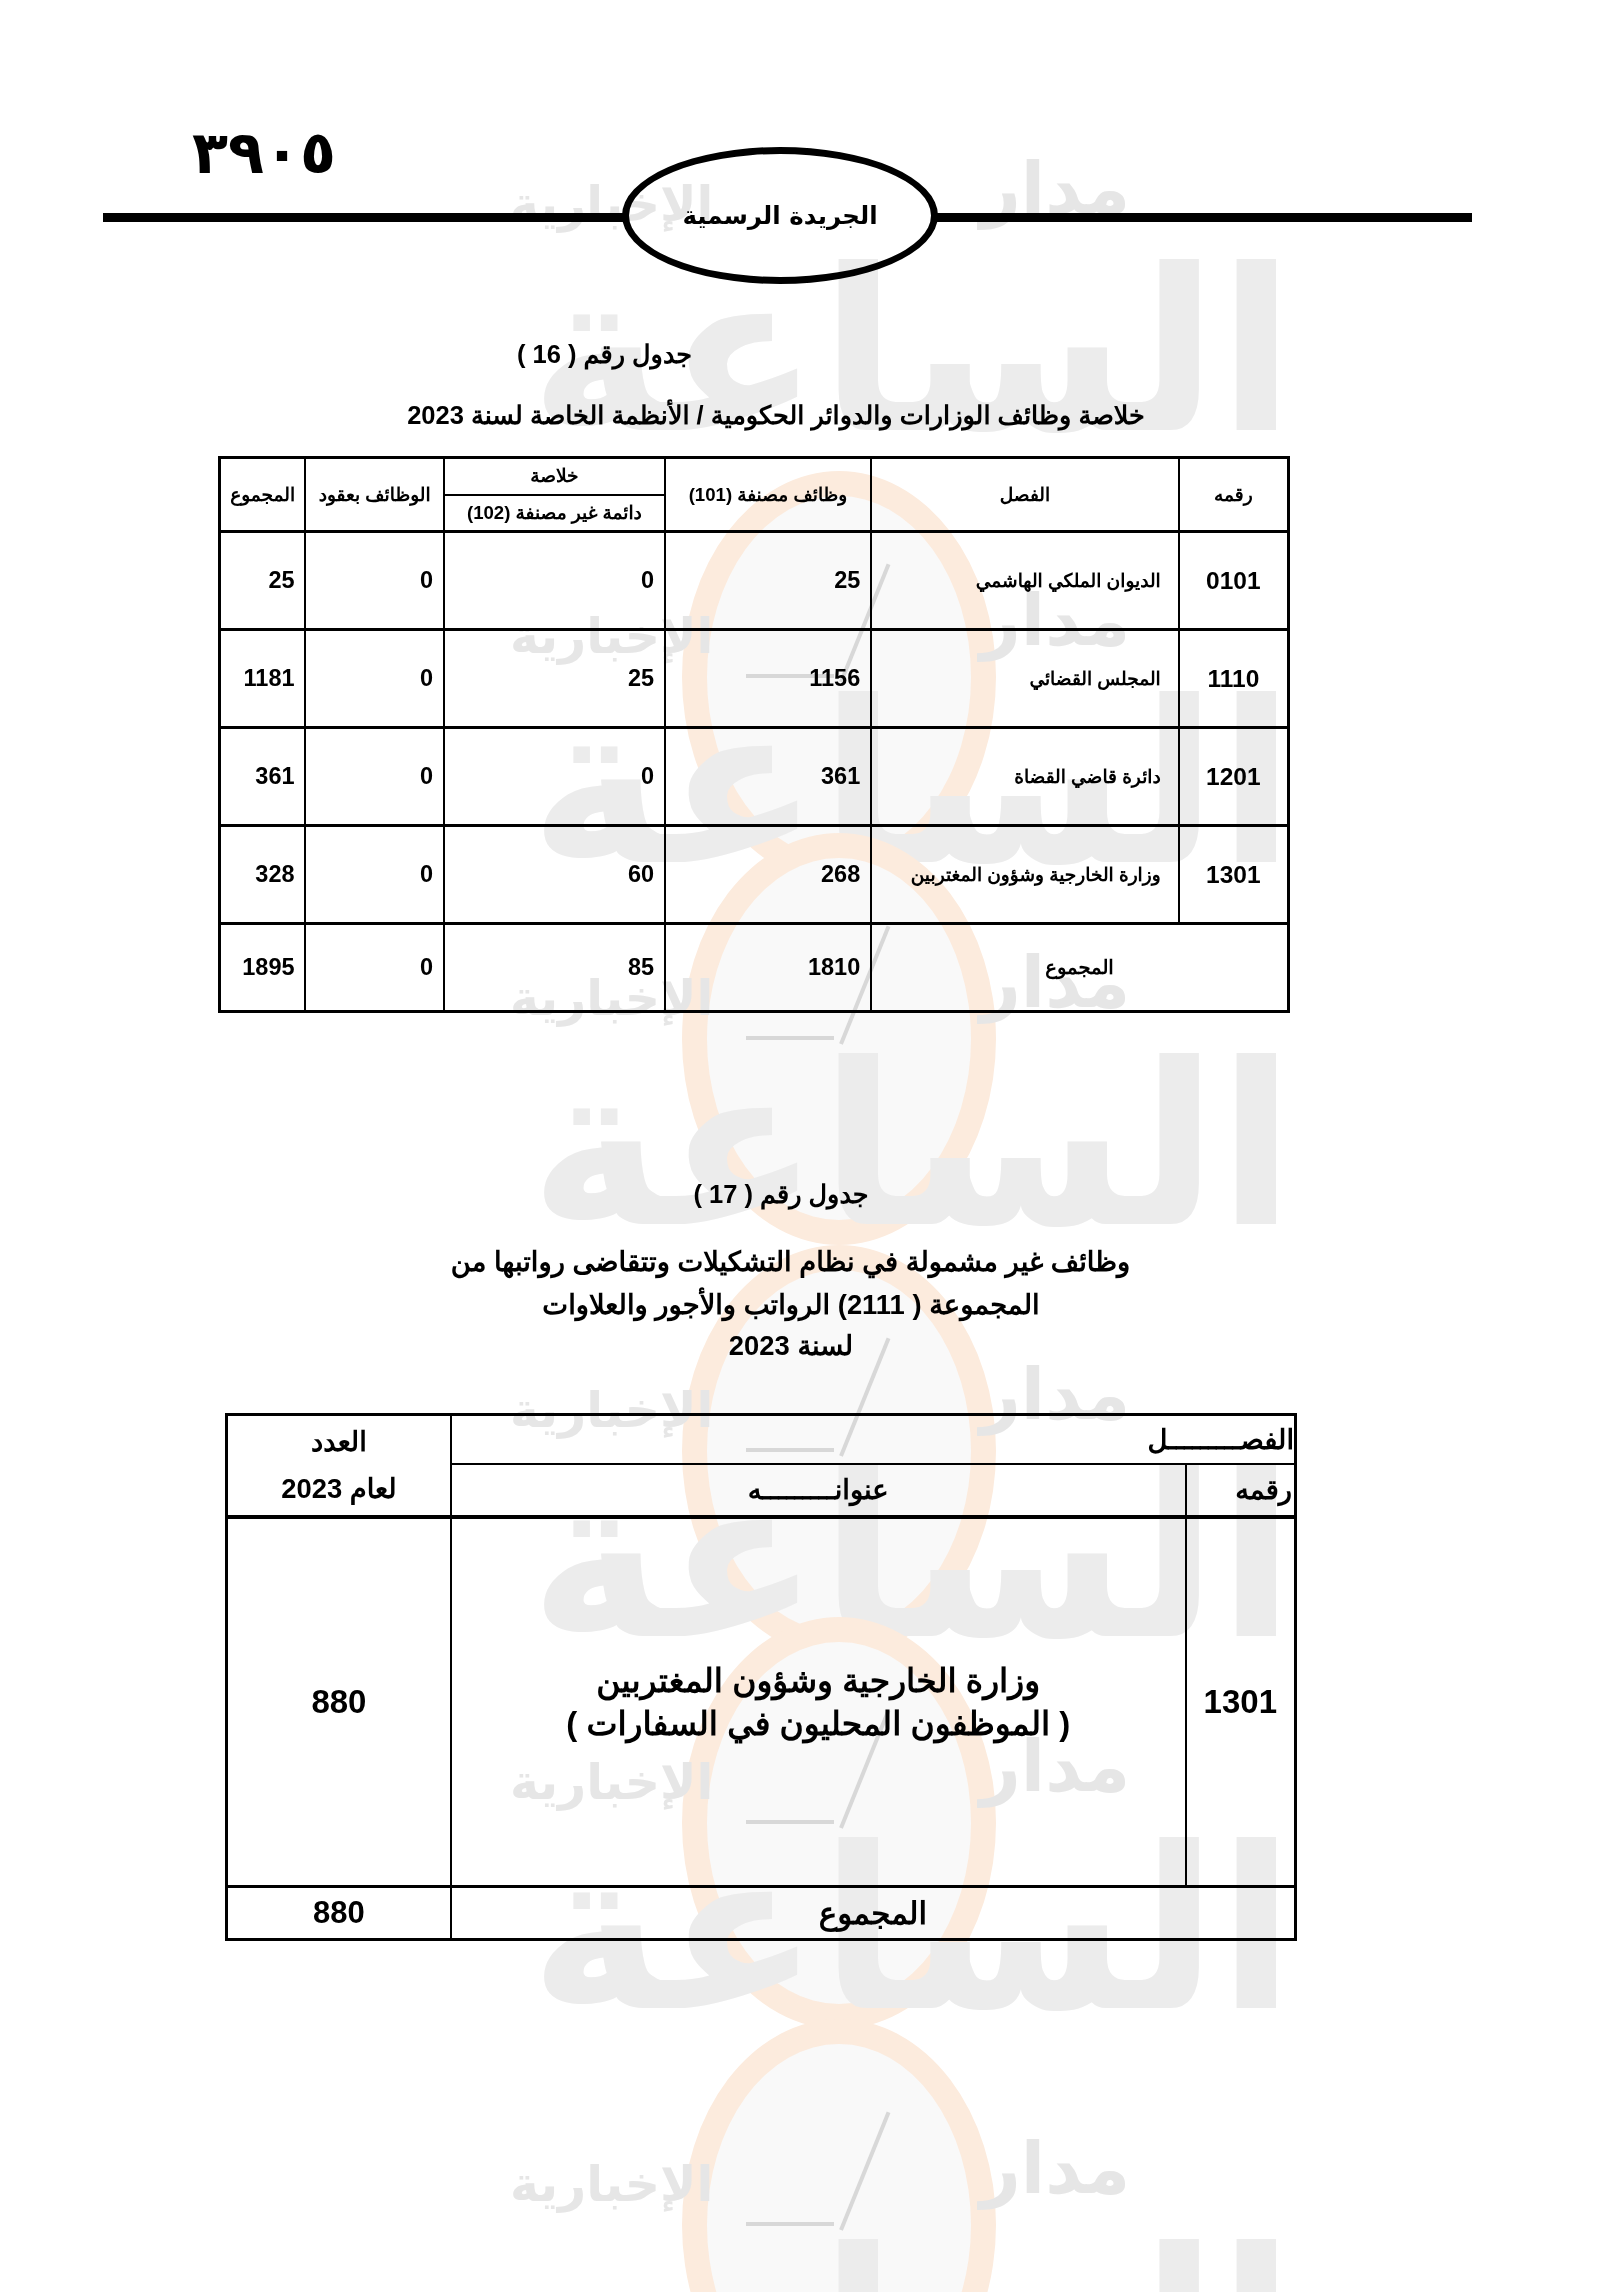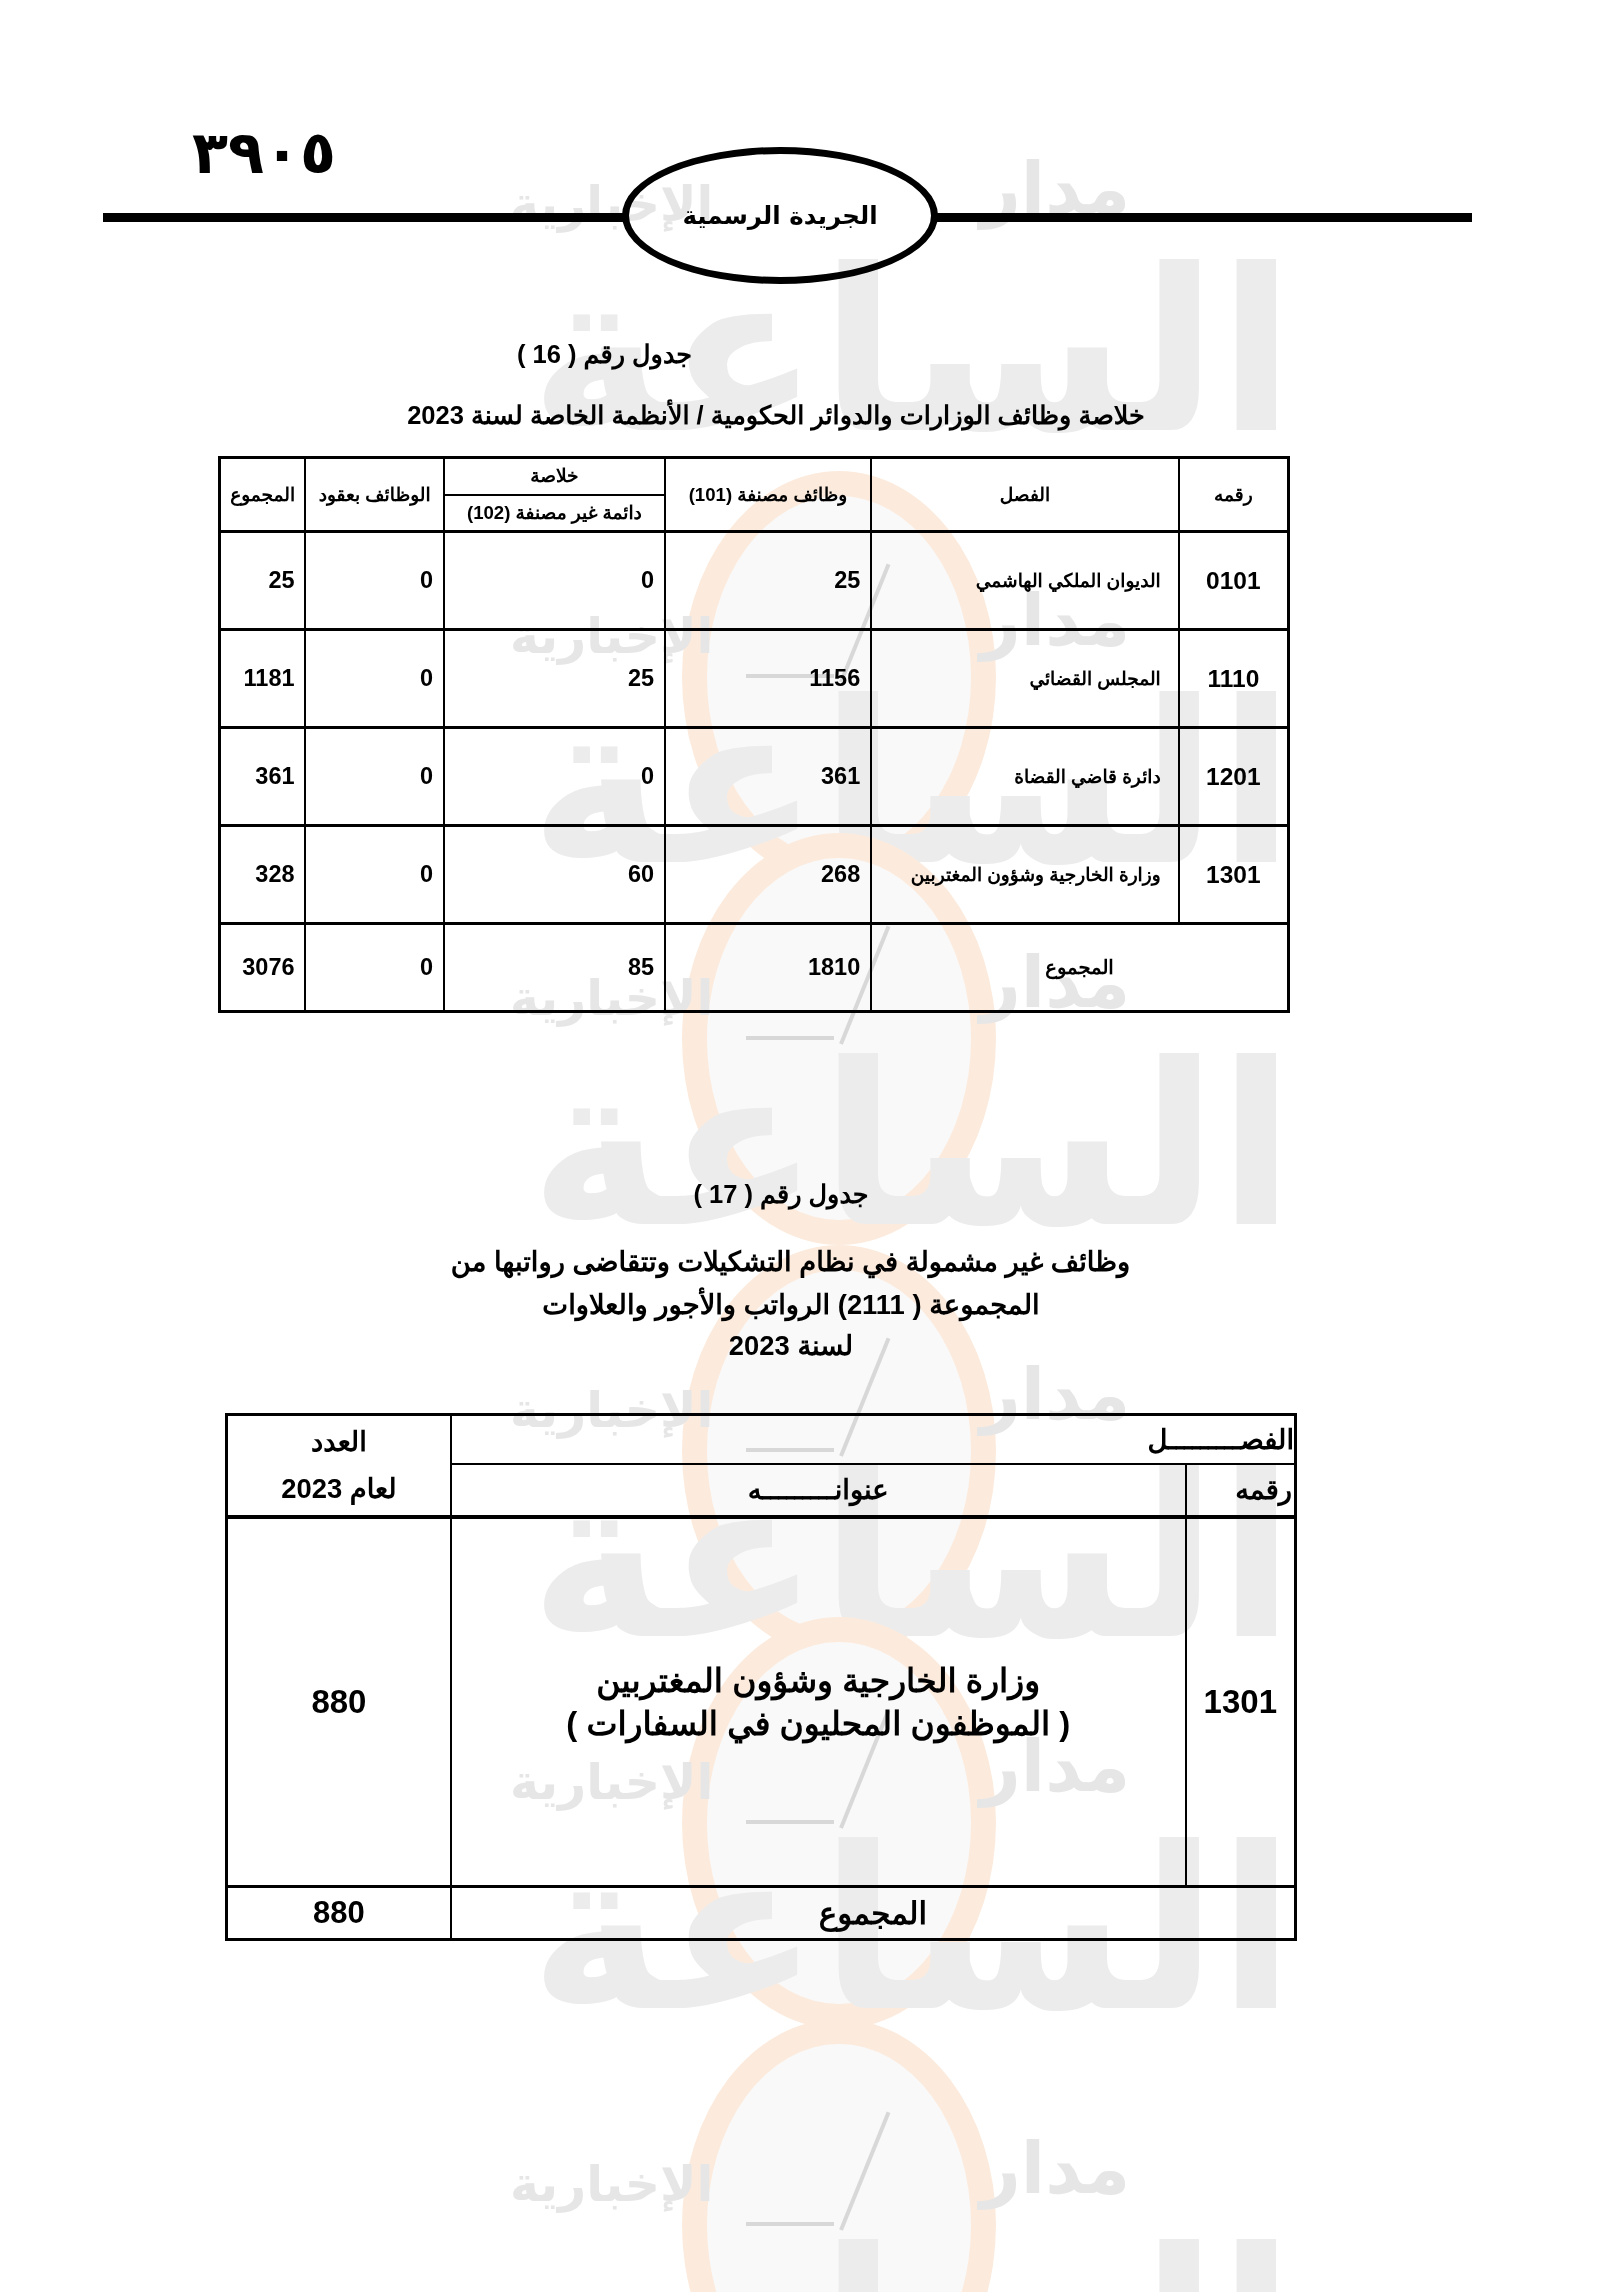--- a/index.html
+++ b/index.html
@@ -186,21 +186,21 @@
   </tr>
   <tr>
     <td>328</td>
     <td>0</td>
     <td>60</td>
     <td>268</td>
     <td class="name">وزارة الخارجية وشؤون المغتربين</td>
     <td class="code">1301</td>
   </tr>
   <tr class="total">
-    <td>3076</td>
+    <td>1895</td>
     <td>0</td>
     <td>85</td>
     <td>1810</td>
     <td colspan="2" class="total-label">المجموع</td>
   </tr>
 </tbody>
   </table>
 
 <div class="title t17-num">جدول رقم ( 17 )</div>
 <div class="title t17-line t17-l1">وظائف غير مشمولة في نظام التشكيلات وتتقاضى رواتبها من</div>

